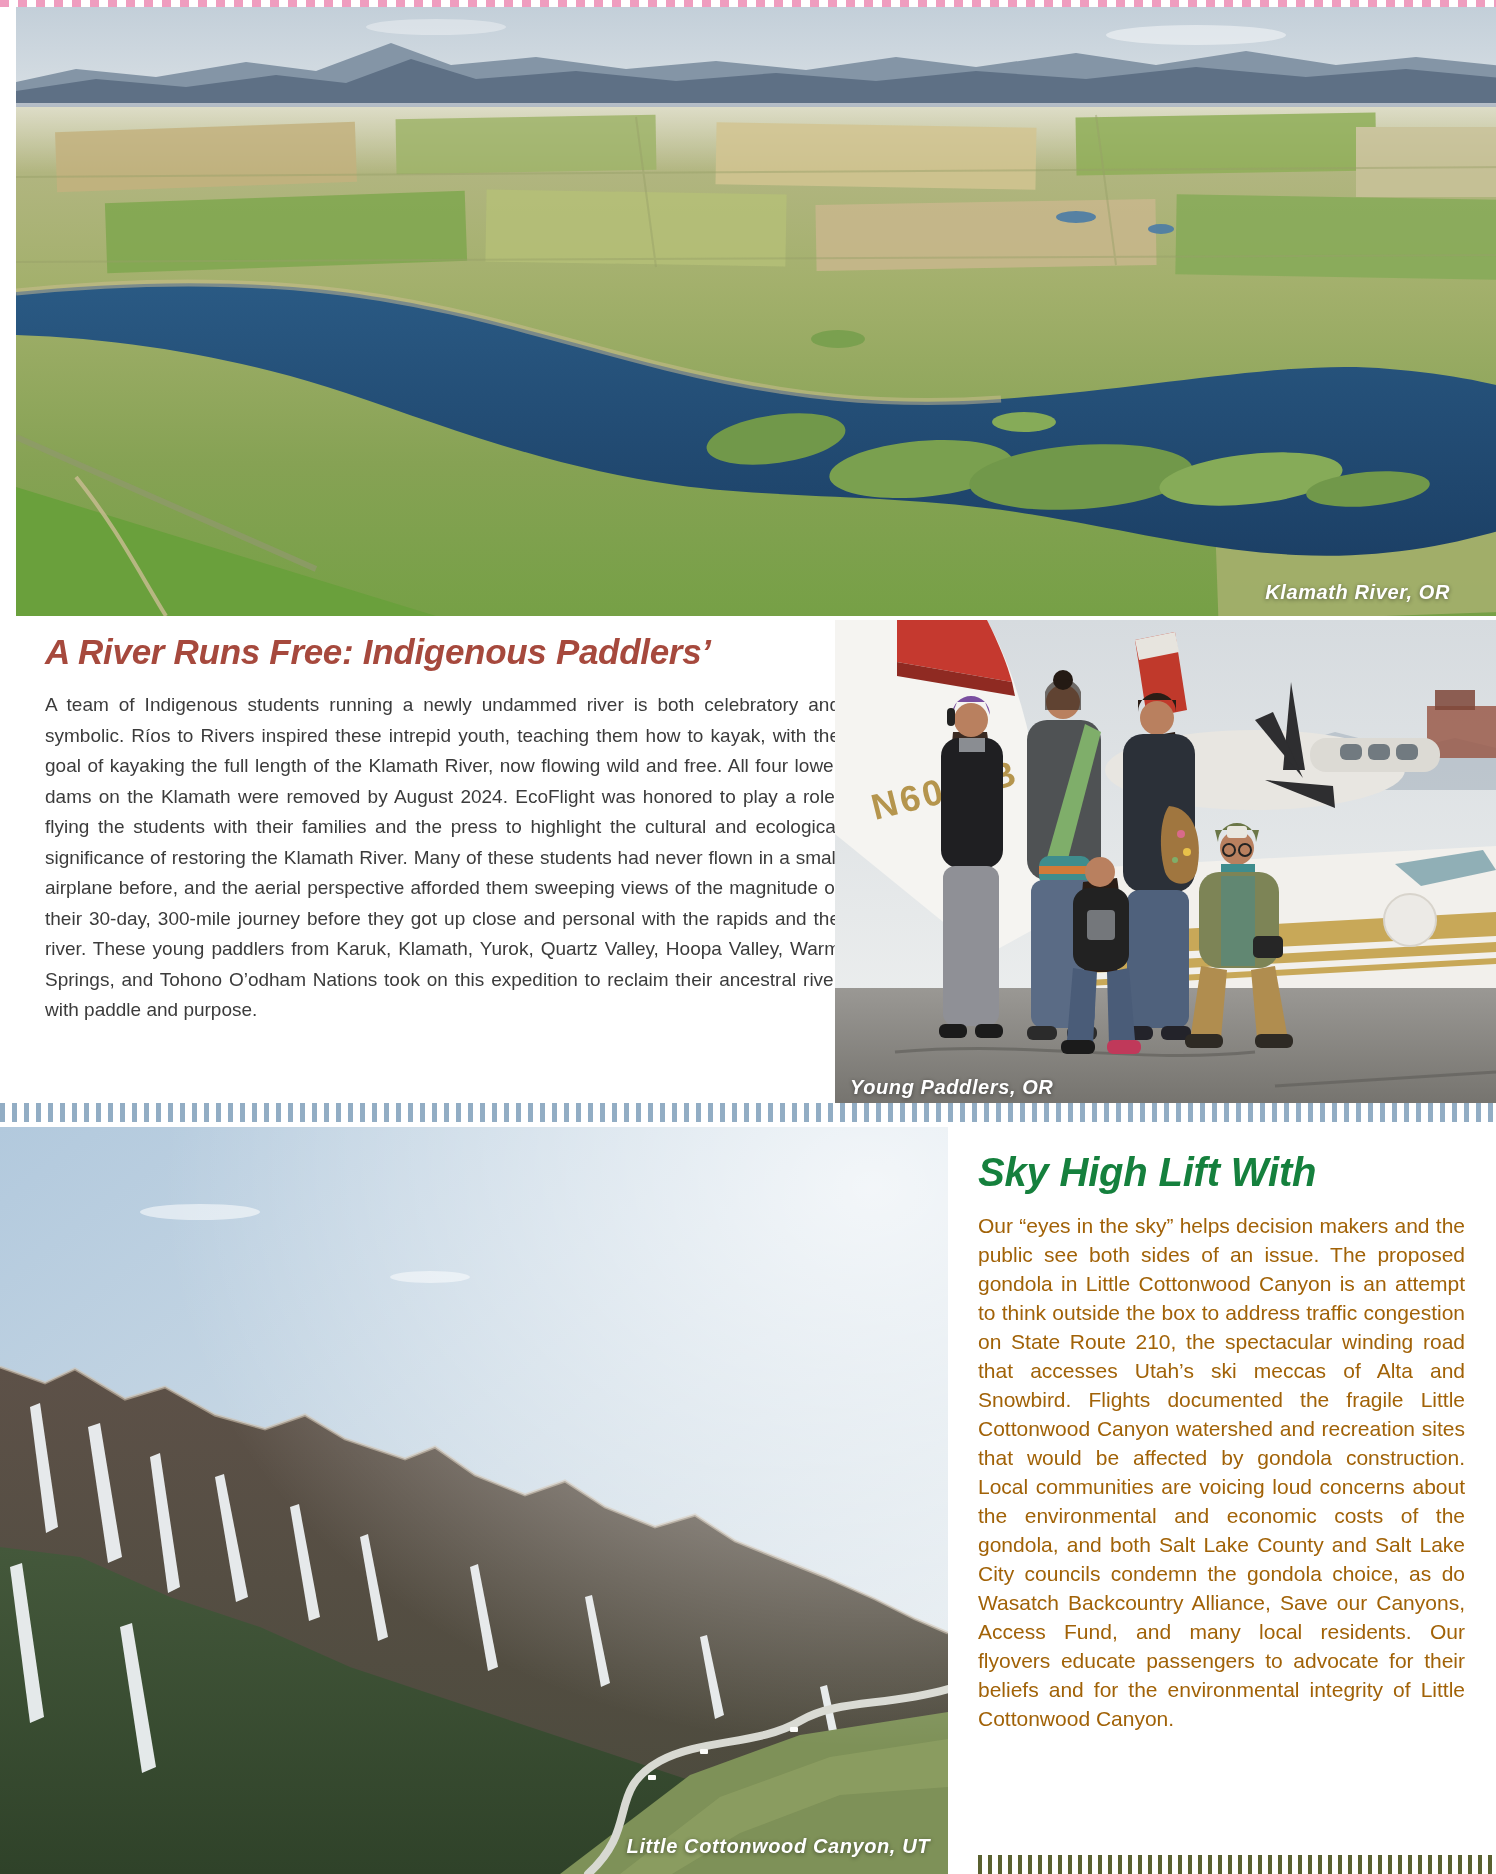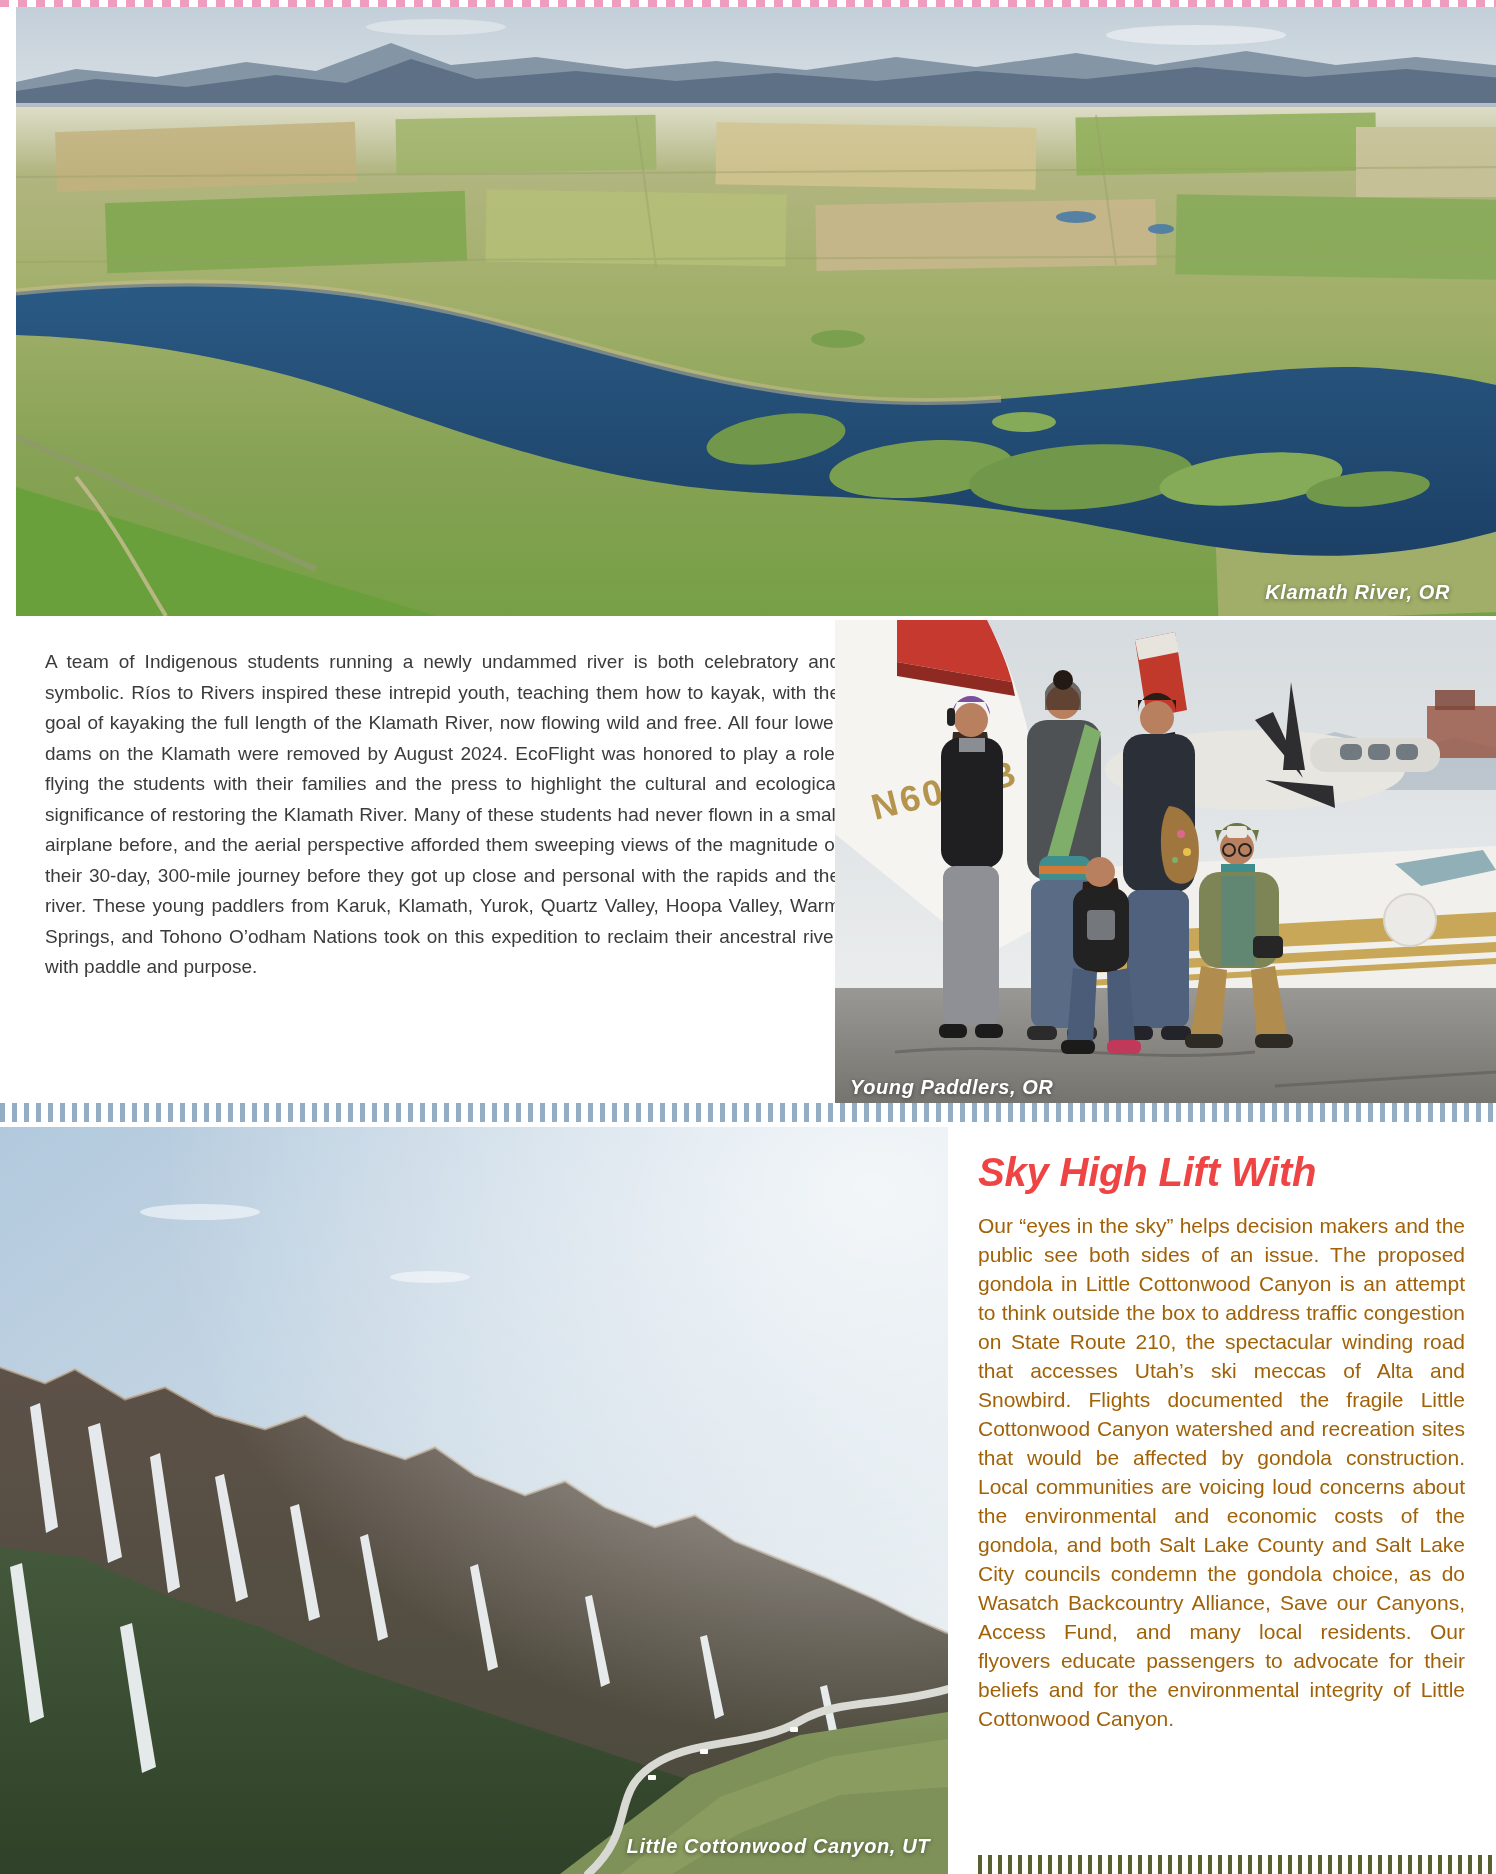--- a/index.html
+++ b/index.html
@@ -47,21 +47,21 @@
   .article-1 .headline {
     margin:0; color:#a6493d; font-size:35px; line-height:43px;
     font-weight:bold; font-style:italic; letter-spacing:-0.3px;
   }
   .article-1 .body {
     margin:17px 0 0; color:#3b3b3b; font-size:19px; line-height:30.5px;
     text-align:justify;
   }
   .article-2 { left:978px; top:1148px; width:487px; }
   .article-2 .headline {
-    margin:0; color:#ef4444; font-size:40px; line-height:48px;
+    margin:0; color:#15803d; font-size:40px; line-height:48px;
     font-weight:bold; font-style:italic; letter-spacing:-0.2px;
   }
   .article-2 .body {
     margin:15px 0 0; color:#a16207; font-size:21px; line-height:29px;
     text-align:justify;
   }
   .headline span { display:block; }
 </style>
 </head>
 <body>
@@ -133,20 +133,21 @@
       <path d="M0,430 L300,562" stroke="#8f9a6a" stroke-width="6" fill="none" opacity="0.8"></path>
       <path d="M60,470 C100,520 120,560 150,609" stroke="#cbbd93" stroke-width="4" fill="none" opacity="0.8"></path>
       <ellipse cx="1180" cy="28" rx="90" ry="10" fill="#ffffff" opacity="0.45"></ellipse>
       <ellipse cx="420" cy="20" rx="70" ry="8" fill="#ffffff" opacity="0.35"></ellipse>
     </svg>
     <figcaption class="caption caption-top">Klamath River, OR</figcaption>
   </figure>
 
   <section class="article article-1">
     <h1 class="headline">
+      <span>A River Runs Free: Indigenous Paddlers’</span>
     </h1>
     <p class="body">A team of Indigenous students running a newly undammed river is both celebratory and symbolic. Ríos to Rivers inspired these intrepid youth, teaching them how to kayak, with the goal of kayaking the full length of the Klamath River, now flowing wild and free. All four lower dams on the Klamath were removed by August 2024. EcoFlight was honored to play a role, flying the students with their families and the press to highlight the cultural and ecological significance of restoring the Klamath River. Many of these students had never flown in a small airplane before, and the aerial perspective afforded them sweeping views of the magnitude of their 30-day, 300-mile journey before they got up close and personal with the rapids and the river. These young paddlers from Karuk, Klamath, Yurok, Quartz Valley, Hoopa Valley, Warm Springs, and Tohono O’odham Nations took on this expedition to reclaim their ancestral river with paddle and purpose.</p>
   </section>
 
   <figure class="photo photo-paddlers">
     <svg width="661" height="483" viewBox="0 0 661 483" preserveAspectRatio="none">
       <defs>
         <linearGradient id="pSky" x1="0" y1="0" x2="0" y2="1">
           <stop offset="0" stop-color="#d6dbdf"></stop>
             <stop offset="1" stop-color="#eceeee"></stop>

